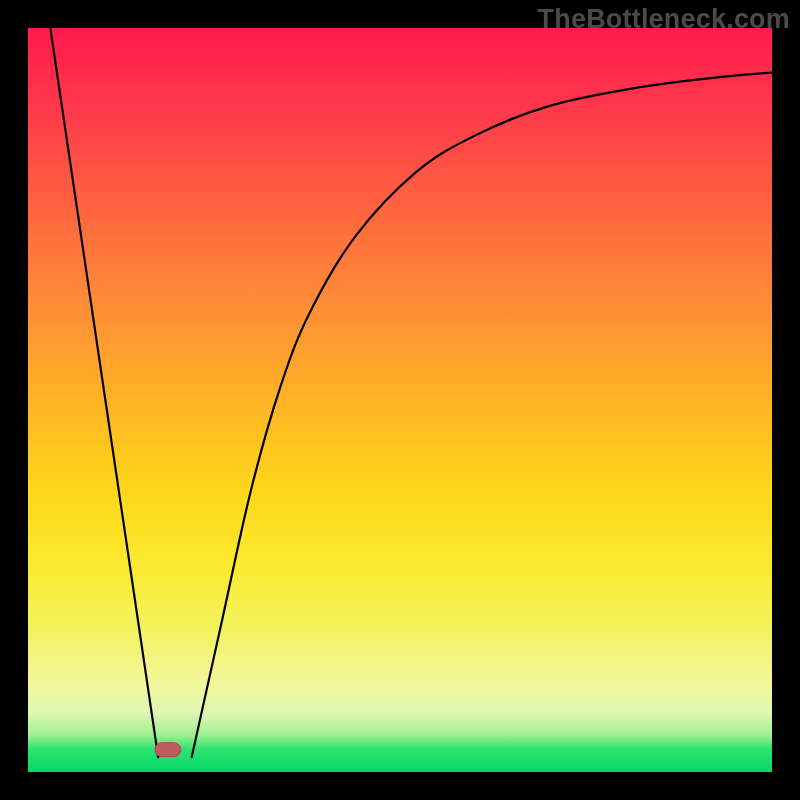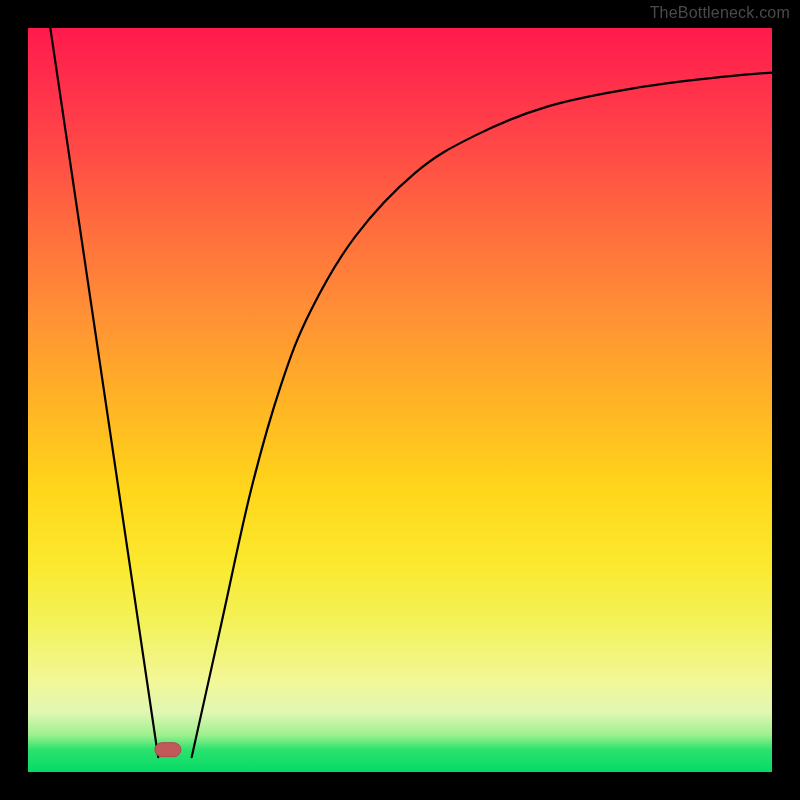--- a/index.html
+++ b/index.html
@@ -40,22 +40,22 @@
       #9ff08f 95%,
       #2be36e 97%,
       #05d967 100%
     );
   }
   .watermark {
     position: absolute;
     top: 4px;
     right: 10px;
     color: #4a4a4a;
-    font-size: 16px;
-    font-weight: 400;
+    font-size: 27px;
+    font-weight: 700;
     letter-spacing: 0.2px;
     user-select: none;
   }
   svg.overlay {
     position: absolute;
     top: 0;
     left: 0;
     width: 744px;
     height: 744px;
   }

